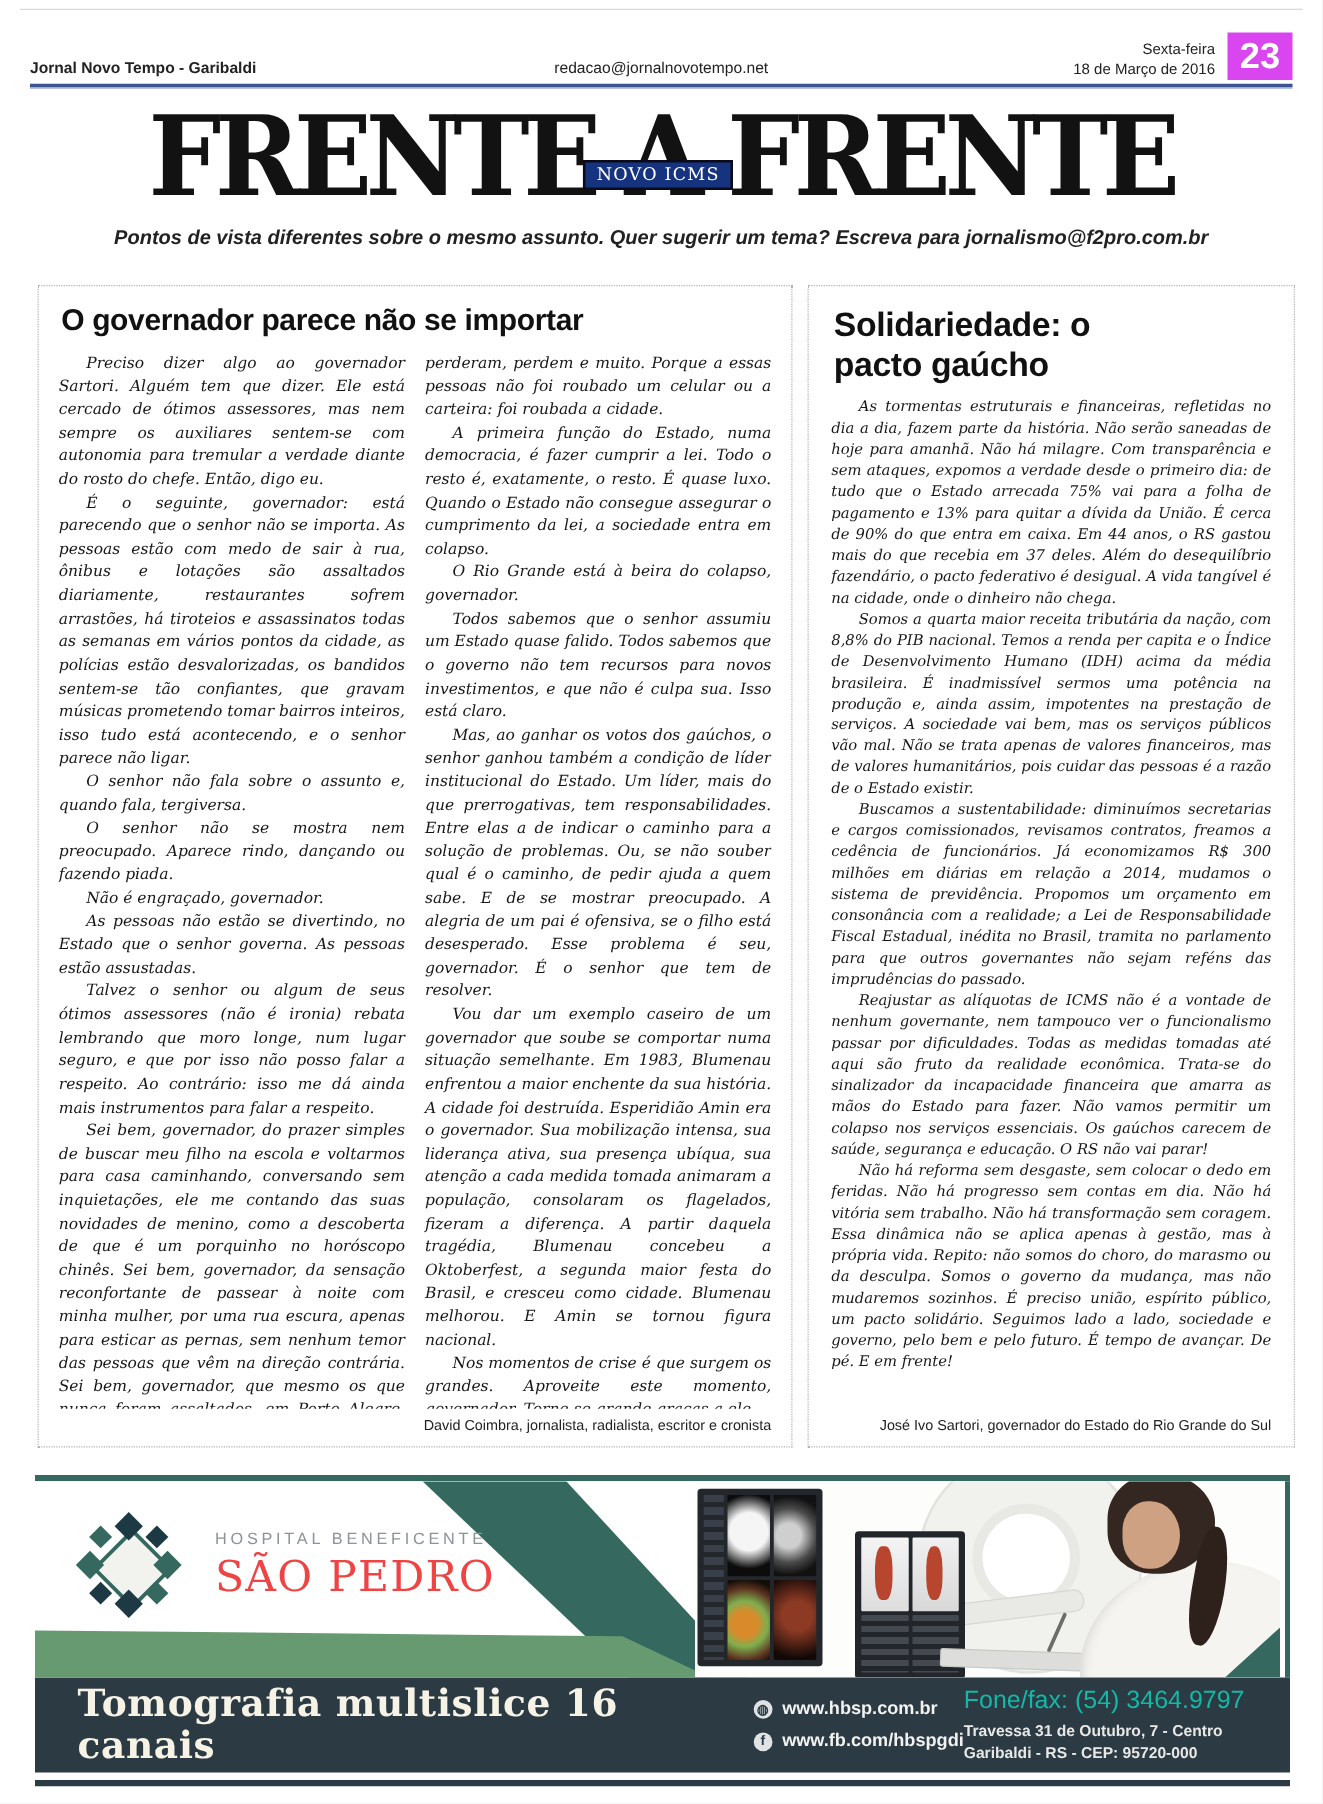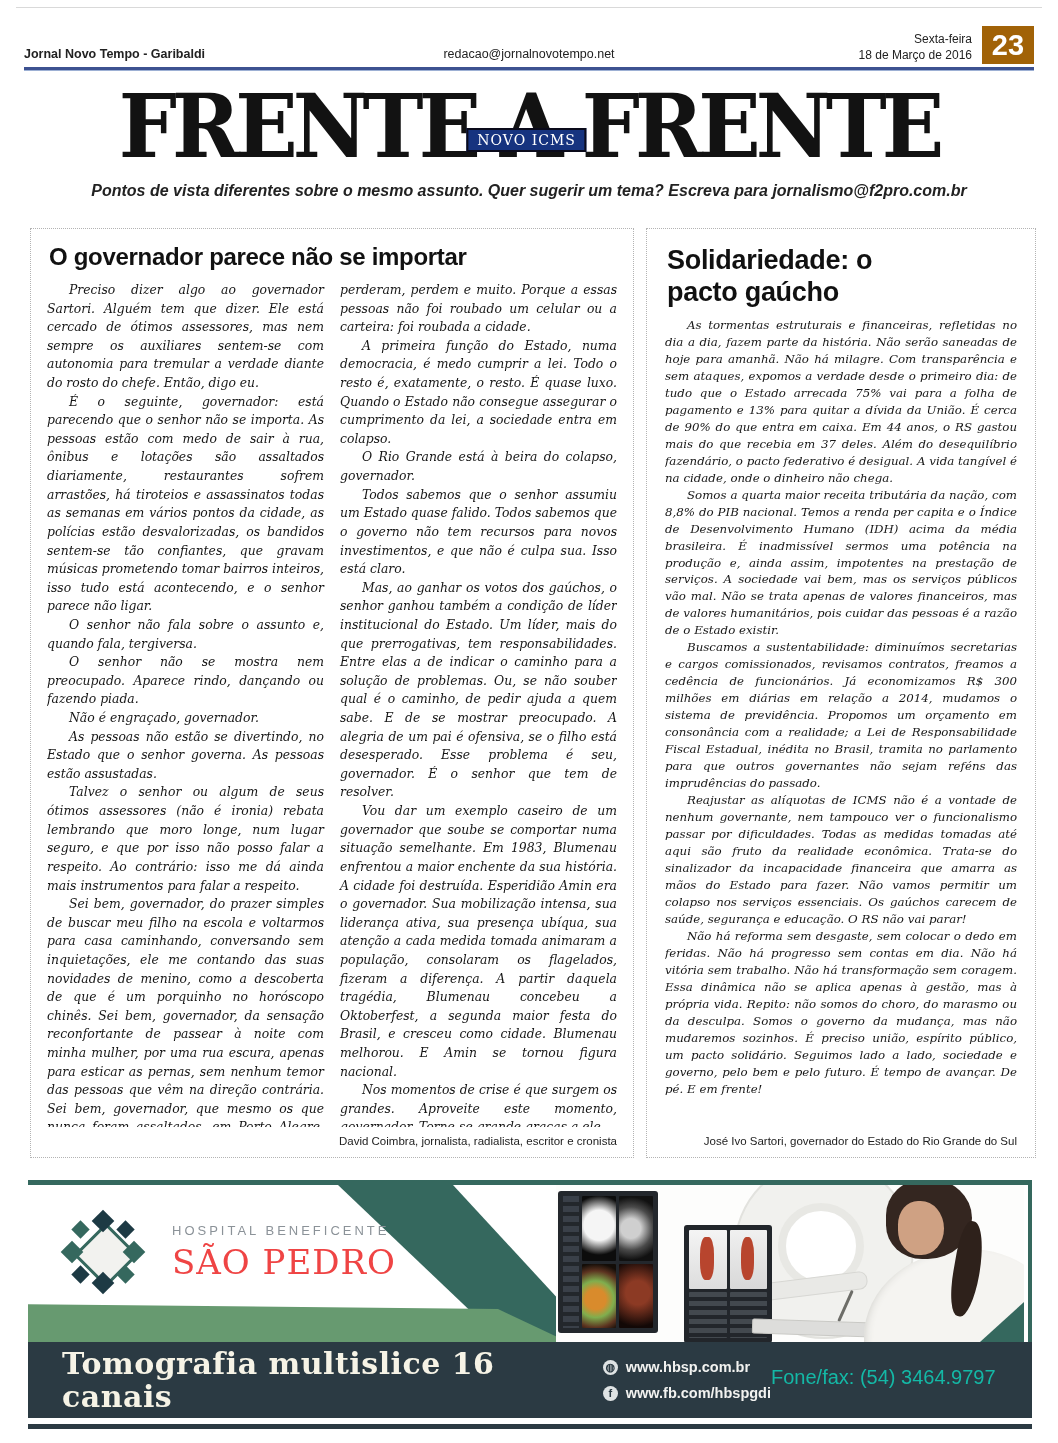--- a/index.html
+++ b/index.html
@@ -5,21 +5,21 @@
   html,body{margin:0;padding:0;background:#e9e9e9;}
   .page{position:relative;width:1058px;height:1443px;background:#fff;margin:0 auto;
         font-family:"Liberation Sans",sans-serif;color:#1a1a1a;overflow:hidden;}
 
   
   .top-faint-rule{position:absolute;top:7px;left:16px;right:16px;height:1px;background:#d9d9d9;}
   .hdr{position:absolute;top:28px;left:24px;right:24px;height:38px;font-size:12.5px;color:#222;}
   .hdr-left{position:absolute;left:0;bottom:5px;font-weight:bold;}
   .hdr-center{position:absolute;left:0;right:0;bottom:5px;text-align:center;}
   .hdr-right{position:absolute;right:62px;bottom:3px;text-align:right;line-height:1.35;font-size:12px;}
-  .page-num{position:absolute;right:0;top:-2px;width:52px;height:38px;background:#a16207;
+  .page-num{position:absolute;right:0;top:-2px;width:52px;height:38px;background:#d946ef;
             color:#fff;font-weight:bold;font-size:29px;display:flex;align-items:center;justify-content:center;}
   .hdr-rule{position:absolute;top:67px;left:24px;right:24px;height:4px;
             background:linear-gradient(#3d5291 0 65%,#9db0d4 65% 100%);}
 
   
   .masthead{position:absolute;top:80px;left:0;right:0;height:140px;text-align:center;}
   .masthead-title{font-family:"DejaVu Serif",serif;font-weight:bold;font-size:82px;line-height:85px;
                   letter-spacing:-5px;color:#121212;transform:scaleY(1.08);transform-origin:top;}
   .masthead-badge{position:absolute;left:50%;top:48px;transform:translateX(-52%);
                   background:#16337f;border:2px solid #0a0a1a;color:#fff;
@@ -138,21 +138,21 @@
       <h1 class="art-title">O governador parece não se importar</h1>
       <div class="twocol body-serif">
         <p>Preciso dizer algo ao governador Sartori. Alguém tem que dizer. Ele está cercado de ótimos assessores, mas nem sempre os auxiliares sentem-se com autonomia para tremular a verdade diante do rosto do chefe. Então, digo eu.</p>
         <p>É o seguinte, governador: está parecendo que o senhor não se importa. As pessoas estão com medo de sair à rua, ônibus e lotações são assaltados diariamente, restaurantes sofrem arrastões, há tiroteios e assassinatos todas as semanas em vários pontos da cidade, as polícias estão desvalorizadas, os bandidos sentem-se tão confiantes, que gravam músicas prometendo tomar bairros inteiros, isso tudo está acontecendo, e o senhor parece não ligar.</p>
         <p>O senhor não fala sobre o assunto e, quando fala, tergiversa.</p>
         <p>O senhor não se mostra nem preocupado. Aparece rindo, dançando ou fazendo piada.</p>
         <p>Não é engraçado, governador.</p>
         <p>As pessoas não estão se divertindo, no Estado que o senhor governa. As pessoas estão assustadas.</p>
         <p>Talvez o senhor ou algum de seus ótimos assessores (não é ironia) rebata lembrando que moro longe, num lugar seguro, e que por isso não posso falar a respeito. Ao contrário: isso me dá ainda mais instrumentos para falar a respeito.</p>
         <p>Sei bem, governador, do prazer simples de buscar meu filho na escola e voltarmos para casa caminhando, conversando sem inquietações, ele me contando das suas novidades de menino, como a descoberta de que é um porquinho no horóscopo chinês. Sei bem, governador, da sensação reconfortante de passear à noite com minha mulher, por uma rua escura, apenas para esticar as pernas, sem nenhum temor das pessoas que vêm na direção contrária. Sei bem, governador, que mesmo os que nunca foram assaltados, em Porto Alegre, perderam, perdem e muito. Porque a essas pessoas não foi roubado um celular ou a carteira: foi roubada a cidade.</p>
-        <p>A primeira função do Estado, numa democracia, é medo cumprir a lei. Todo o resto é, exatamente, o resto. É quase luxo. Quando o Estado não consegue assegurar o cumprimento da lei, a sociedade entra em colapso.</p>
+        <p>A primeira função do Estado, numa democracia, é fazer cumprir a lei. Todo o resto é, exatamente, o resto. É quase luxo. Quando o Estado não consegue assegurar o cumprimento da lei, a sociedade entra em colapso.</p>
         <p>O Rio Grande está à beira do colapso, governador.</p>
         <p>Todos sabemos que o senhor assumiu um Estado quase falido. Todos sabemos que o governo não tem recursos para novos investimentos, e que não é culpa sua. Isso está claro.</p>
         <p>Mas, ao ganhar os votos dos gaúchos, o senhor ganhou também a condição de líder institucional do Estado. Um líder, mais do que prerrogativas, tem responsabilidades. Entre elas a de indicar o caminho para a solução de problemas. Ou, se não souber qual é o caminho, de pedir ajuda a quem sabe. E de se mostrar preocupado. A alegria de um pai é ofensiva, se o filho está desesperado. Esse problema é seu, governador. É o senhor que tem de resolver.</p>
         <p>Vou dar um exemplo caseiro de um governador que soube se comportar numa situação semelhante. Em 1983, Blumenau enfrentou a maior enchente da sua história. A cidade foi destruída. Esperidião Amin era o governador. Sua mobilização intensa, sua liderança ativa, sua presença ubíqua, sua atenção a cada medida tomada animaram a população, consolaram os flagelados, fizeram a diferença. A partir daquela tragédia, Blumenau concebeu a Oktoberfest, a segunda maior festa do Brasil, e cresceu como cidade. Blumenau melhorou. E Amin se tornou figura nacional.</p>
         <p>Nos momentos de crise é que surgem os grandes. Aproveite este momento, governador. Torne-se grande graças a ele.</p>
       </div>
       <div class="byline">David Coimbra, jornalista, radialista, escritor e cronista</div>
     </div>
 
     <div class="art art-right">
@@ -238,20 +238,24 @@
           <span class="icon-circle">◍</span>
           <span>www.hbsp.com.br</span>
         </div>
         <div class="ad-link">
           <span class="icon-circle">f</span>
           <span>www.fb.com/hbspgdi</span>
         </div>
       </div>
       <div class="ad-contact">
         <div class="ad-phone">Fone/fax: (54) 3464.9797</div>
+        <div class="ad-addr">
+          <div>Travessa 31 de Outubro, 7 - Centro</div>
+          <div>Garibaldi - RS - CEP: 95720-000</div>
+        </div>
       </div>
     </div>
 
     <div class="ad-gap"></div>
     <div class="ad-bottom-line"></div>
   </div>
 
 </div>
 
 </body></html>

